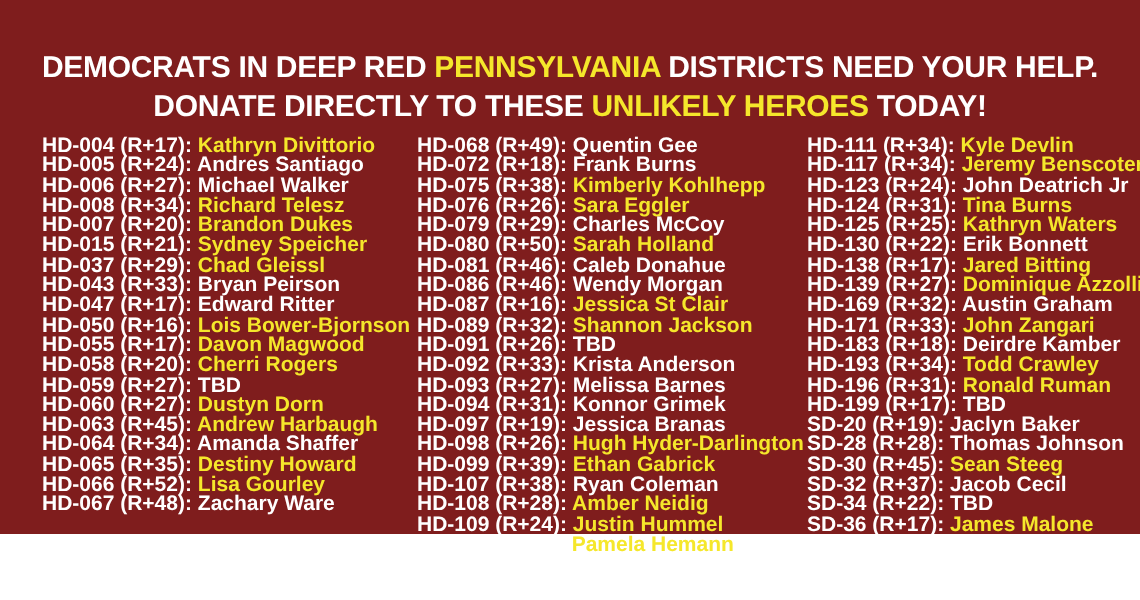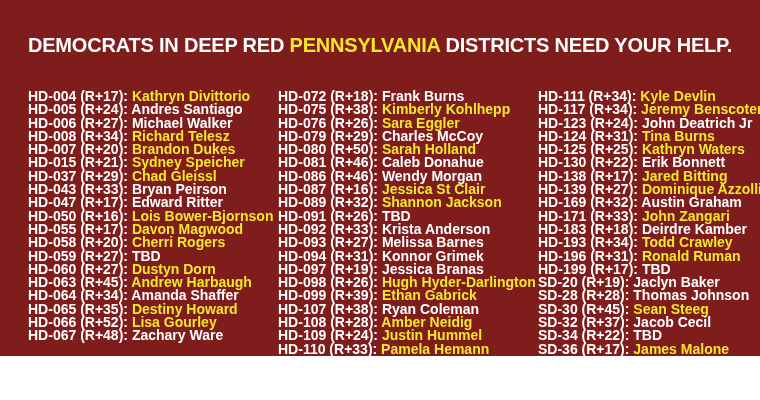--- a/index.html
+++ b/index.html
@@ -49,20 +49,21 @@
   .row .prefix { color: #ffffff; }
   .row .name { color: #ffffff; }
   .row .name.link { color: #f5e72b; }
 </style>
 </head>
 <body>
 
 <div class="poster">
   <div class="headline">
     <div><span>DEMOCRATS IN DEEP RED </span><span class="hl">PENNSYLVANIA</span><span> DISTRICTS NEED YOUR HELP.</span></div>
+    <div><span>DONATE DIRECTLY TO THESE </span><span class="hl">UNLIKELY HEROES</span><span> TODAY!</span></div>
   </div>
   <div class="col" id="col1">
       <div class="row"><span class="prefix">HD-004 (R+17): </span><span class="name link">Kathryn Divittorio</span></div>
       <div class="row"><span class="prefix">HD-005 (R+24): </span><span class="name">Andres Santiago</span></div>
       <div class="row"><span class="prefix">HD-006 (R+27): </span><span class="name">Michael Walker</span></div>
       <div class="row"><span class="prefix">HD-008 (R+34): </span><span class="name link">Richard Telesz</span></div>
       <div class="row"><span class="prefix">HD-007 (R+20): </span><span class="name link">Brandon Dukes</span></div>
       <div class="row"><span class="prefix">HD-015 (R+21): </span><span class="name link">Sydney Speicher</span></div>
       <div class="row"><span class="prefix">HD-037 (R+29): </span><span class="name link">Chad Gleissl</span></div>
       <div class="row"><span class="prefix">HD-043 (R+33): </span><span class="name">Bryan Peirson</span></div>
@@ -72,20 +73,21 @@
       <div class="row"><span class="prefix">HD-058 (R+20): </span><span class="name link">Cherri Rogers</span></div>
       <div class="row"><span class="prefix">HD-059 (R+27): </span><span class="name">TBD</span></div>
       <div class="row"><span class="prefix">HD-060 (R+27): </span><span class="name link">Dustyn Dorn</span></div>
       <div class="row"><span class="prefix">HD-063 (R+45): </span><span class="name link">Andrew Harbaugh</span></div>
       <div class="row"><span class="prefix">HD-064 (R+34): </span><span class="name">Amanda Shaffer</span></div>
       <div class="row"><span class="prefix">HD-065 (R+35): </span><span class="name link">Destiny Howard</span></div>
       <div class="row"><span class="prefix">HD-066 (R+52): </span><span class="name link">Lisa Gourley</span></div>
       <div class="row"><span class="prefix">HD-067 (R+48): </span><span class="name">Zachary Ware</span></div>
     </div>
   <div class="col" id="col2">
+      <div class="row"><span class="prefix">HD-068 (R+49): </span><span class="name">Quentin Gee</span></div>
       <div class="row"><span class="prefix">HD-072 (R+18): </span><span class="name">Frank Burns</span></div>
       <div class="row"><span class="prefix">HD-075 (R+38): </span><span class="name link">Kimberly Kohlhepp</span></div>
       <div class="row"><span class="prefix">HD-076 (R+26): </span><span class="name link">Sara Eggler</span></div>
       <div class="row"><span class="prefix">HD-079 (R+29): </span><span class="name">Charles McCoy</span></div>
       <div class="row"><span class="prefix">HD-080 (R+50): </span><span class="name link">Sarah Holland</span></div>
       <div class="row"><span class="prefix">HD-081 (R+46): </span><span class="name">Caleb Donahue</span></div>
       <div class="row"><span class="prefix">HD-086 (R+46): </span><span class="name">Wendy Morgan</span></div>
       <div class="row"><span class="prefix">HD-087 (R+16): </span><span class="name link">Jessica St Clair</span></div>
       <div class="row"><span class="prefix">HD-089 (R+32): </span><span class="name link">Shannon Jackson</span></div>
       <div class="row"><span class="prefix">HD-091 (R+26): </span><span class="name">TBD</span></div>

